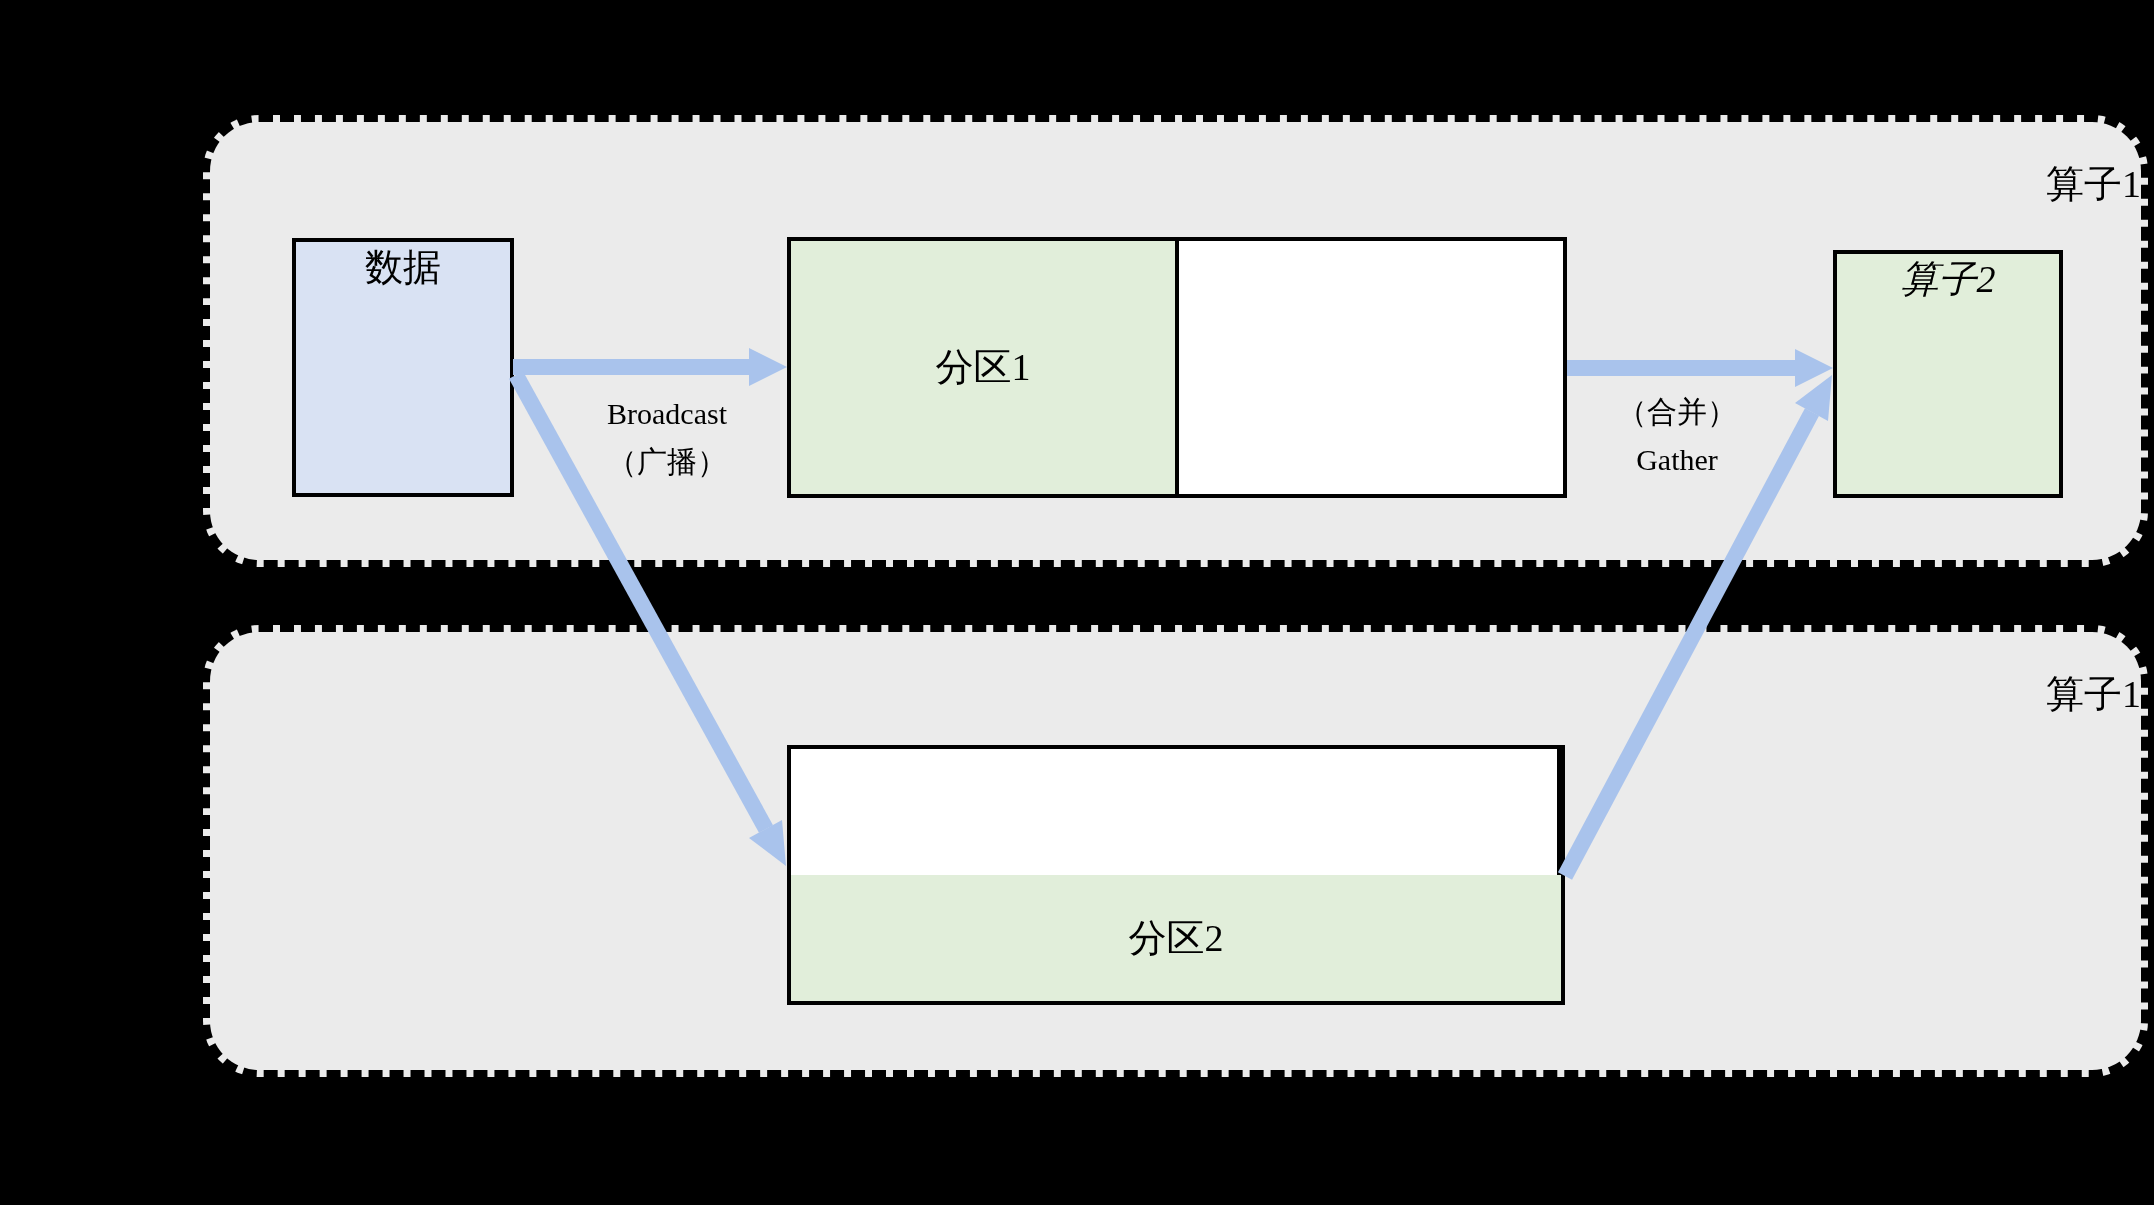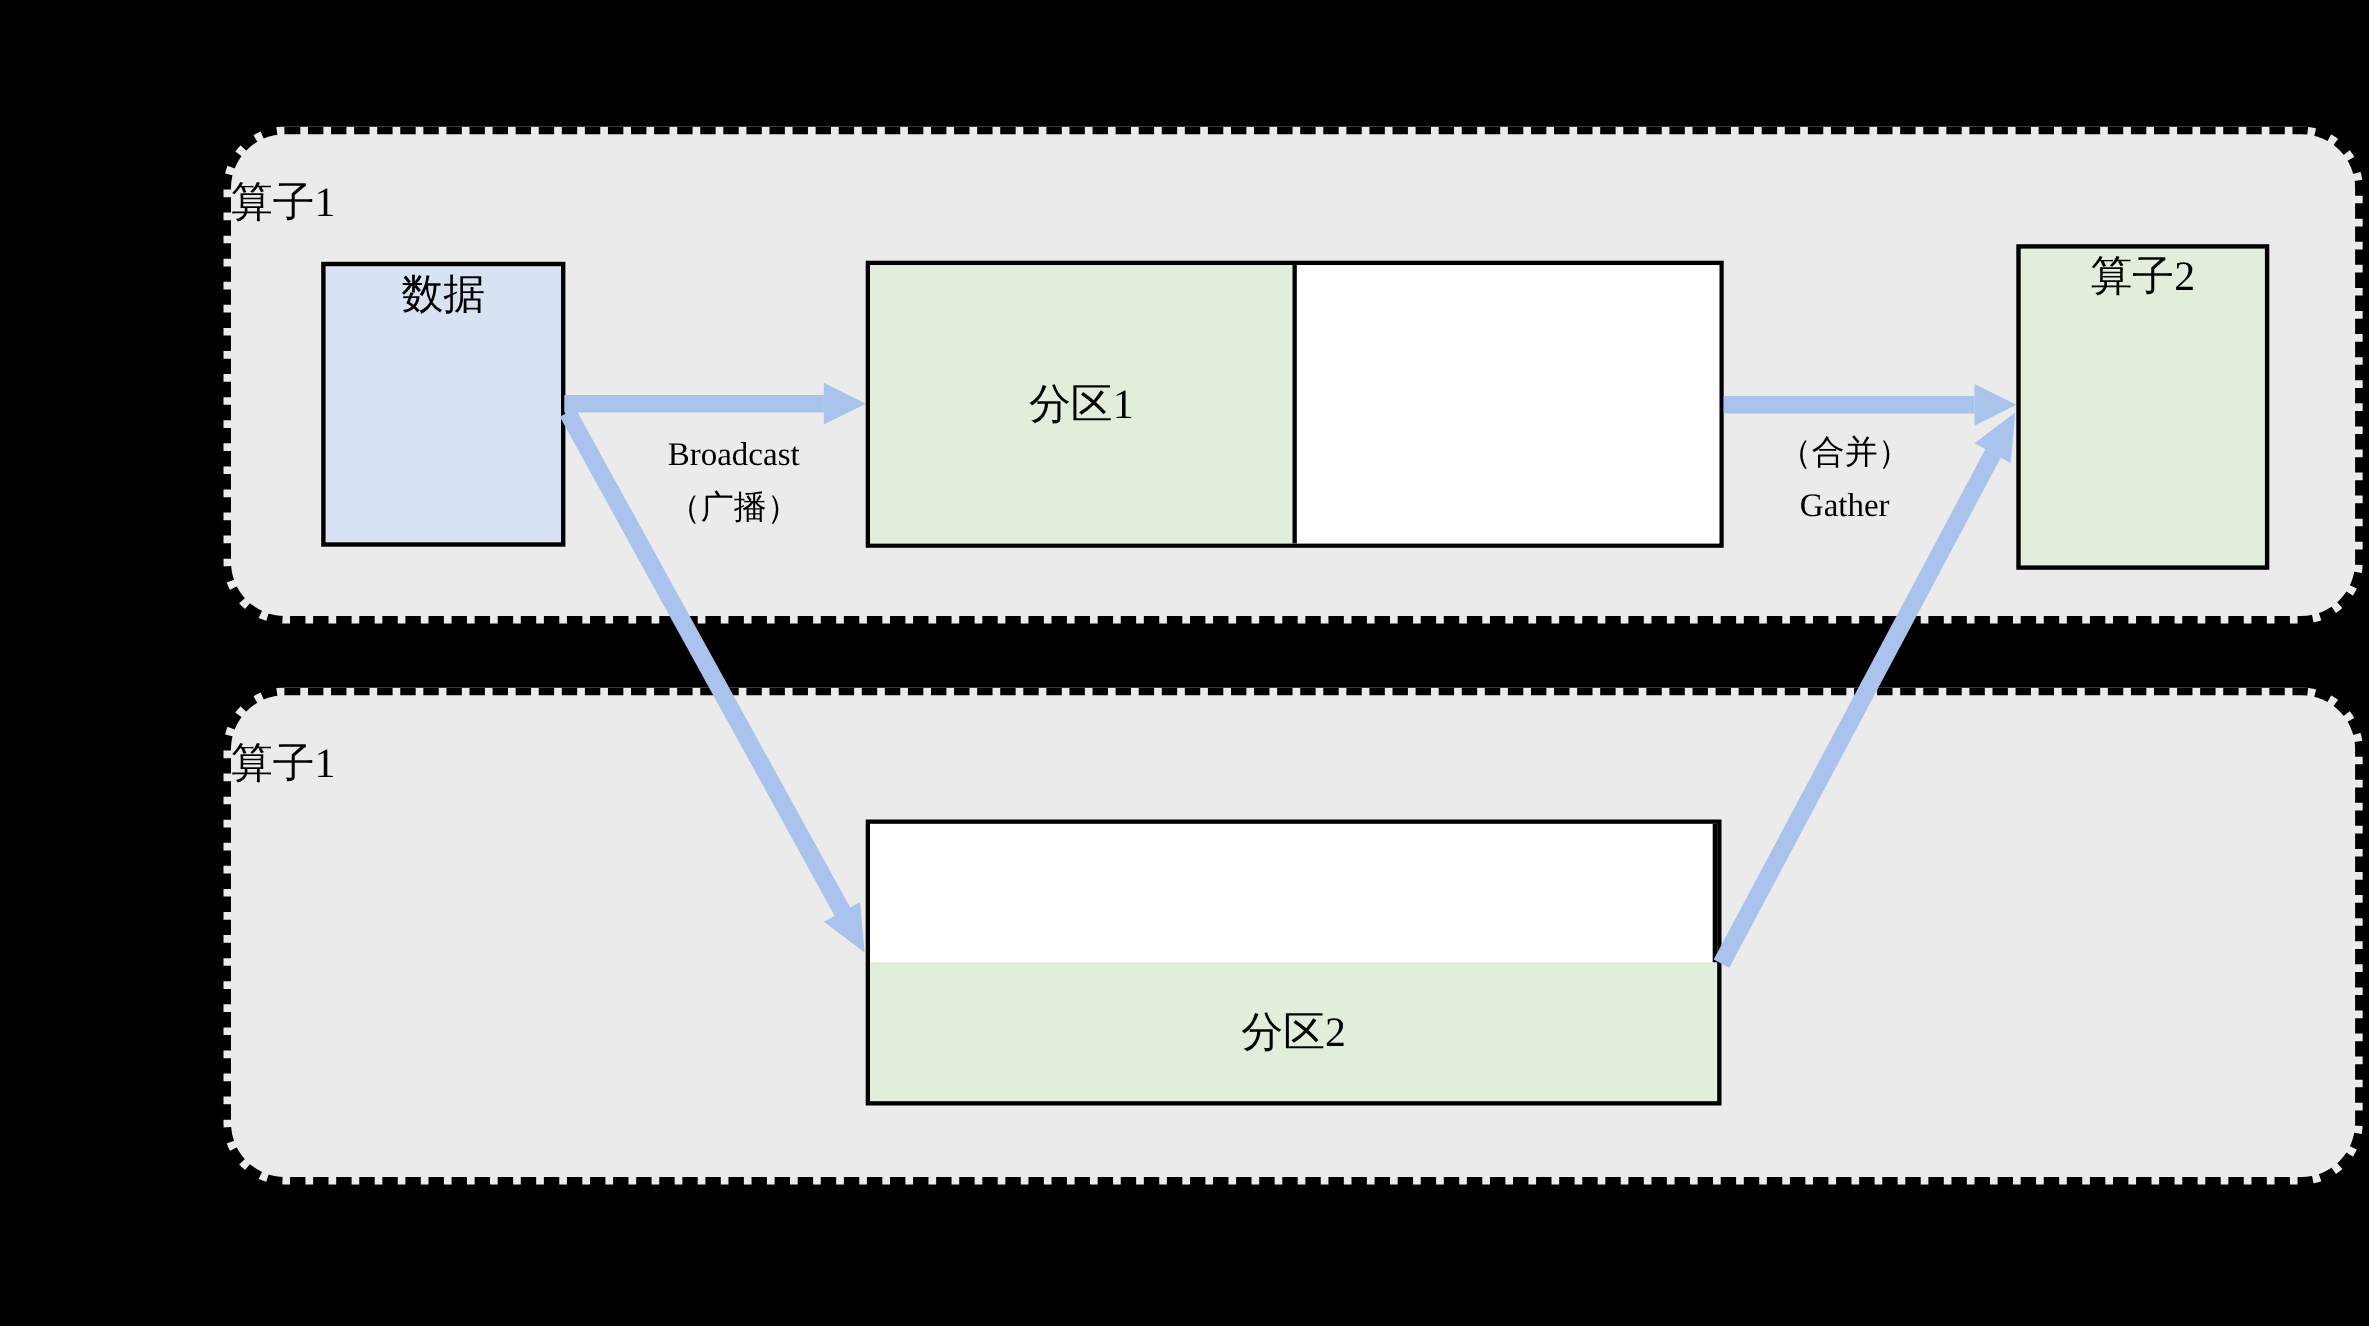--- a/index.html
+++ b/index.html
@@ -25,38 +25,39 @@
     left:203px;width:1945px;height:452px;
     box-sizing:border-box;
     background:var(--container);
     border:7px dashed var(--ink);
     border-radius:56px;
   }
   .node-group.top{top:115px;}
   .node-group.bottom{top:625px;}
   .group-title{
     position:absolute;left:0;right:0;top:40px;
-    text-align:left;
+    text-align:right;
     font-size:38px;line-height:44px;
     color:var(--ink);
   }
   .box{
     position:absolute;
     box-sizing:border-box;
     border:4px solid var(--ink);
     display:flex;align-items:flex-start;justify-content:center;
     font-size:38px;
   }
   .data-box{
     left:292px;top:238px;width:222px;height:259px;
     background:var(--box-blue);
   }
   .operator2-box{
-    left:1833px;top:222px;width:230px;height:296px;
+    left:1833px;top:250px;width:230px;height:248px;
     background:var(--box-green);
+    font-style:italic;
   }
   .partition-box{
     position:absolute;
     box-sizing:border-box;
     border:4px solid var(--ink);
     display:flex;
   }
   .partition-box.node1{left:787px;top:237px;width:780px;height:261px;}
   .partition-box.node2{left:787px;top:745px;width:778px;height:260px;flex-direction:column;}
   .cell{

